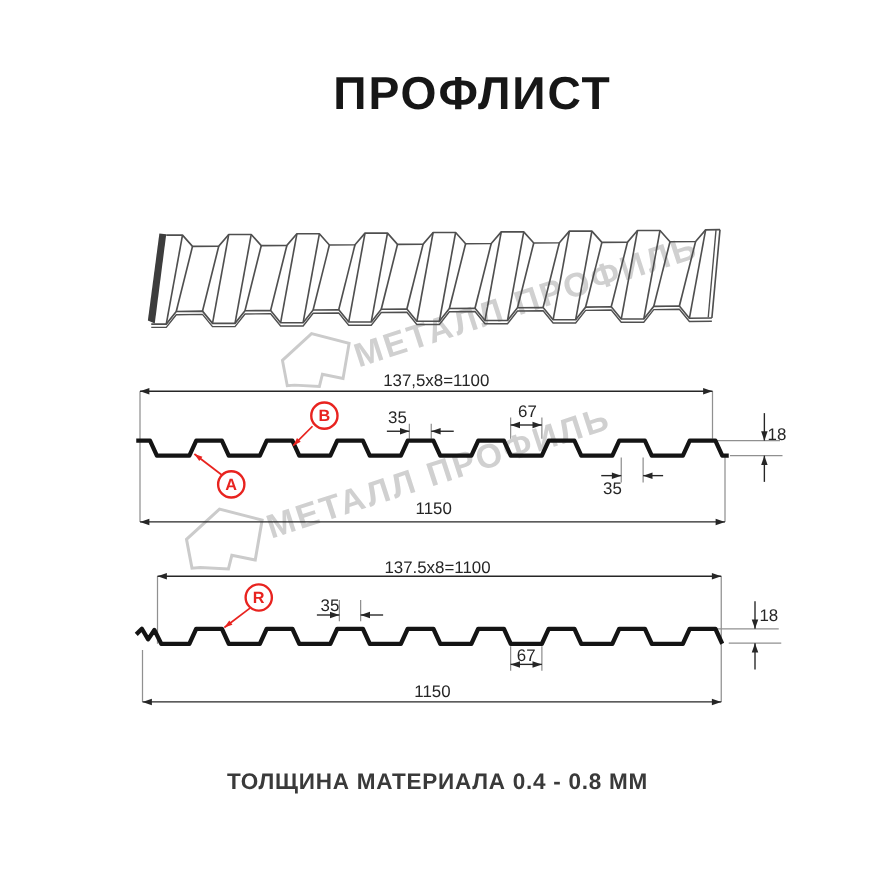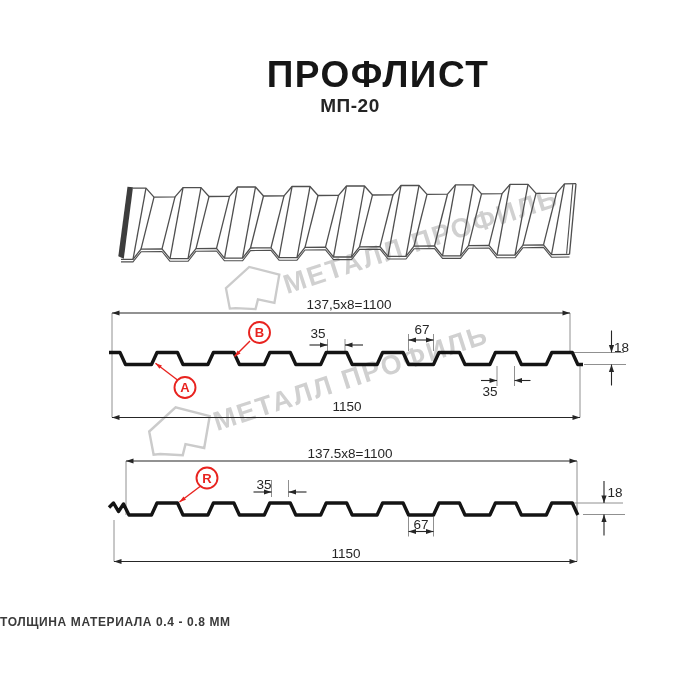--- a/index.html
+++ b/index.html
@@ -2,34 +2,33 @@
 <html><head>
 <meta charset="utf-8">
 <style>
   html,body{margin:0;padding:0;background:#fff;}
   .canvas{position:relative;width:700px;height:700px;background:#fff;overflow:hidden;
           font-family:"Liberation Sans", sans-serif;}
   .title{position:absolute;top:54px;left:0;width:700px;text-align:center;
          font-size:37px;font-weight:bold;letter-spacing:1.5px;color:#161616;margin-left:28px;}
   .subtitle{position:absolute;top:95px;left:0;width:700px;text-align:center;
          font-size:19px;font-weight:600;letter-spacing:0.5px;color:#242424;}
-  .footer-note{position:absolute;top:615px;left:0;width:700px;
-         font-size:12px;font-weight:600;letter-spacing:0.6px;color:#3a3a3a;}
+  .footer-note{position:absolute;top:615px;left:0;width:700px;text-align:center;
+         font-size:18px;font-weight:600;letter-spacing:0.6px;color:#3a3a3a;}
   svg{position:absolute;top:0;left:0;}
   .dim-text{font-family:"Liberation Sans",sans-serif;font-size:13.5px;fill:#262626;}
   .red-label{font-family:"Liberation Sans",sans-serif;font-size:13px;font-weight:bold;}
   .wm-text{font-family:"Liberation Sans",sans-serif;font-size:27px;font-weight:bold;}
 </style>
 </head>
 <body>
 
 <div class="canvas">
 
   <div class="title">ПРОФЛИСТ</div>
-  <div class="subtitle">МП-20</div>
 
   <svg id="drawing" width="700" height="700" viewBox="0 0 700 700">
 
     <g id="wm-layer">
       <path id="wm-logo-1" d="M6,46 L2,25 L26,3 L57,11 L52,40 L35,36.5 L32.5,46.5 L12,45.5 Z" transform="translate(224,264) scale(0.97)" fill="none" stroke="#cbcbcb" stroke-width="2.4"></path>
       <path id="wm-logo-2" d="M6,46 L2,25 L26,3 L57,11 L52,40 L35,36.5 L32.5,46.5 L12,45.5 Z" transform="translate(147,404) scale(1.1)" fill="none" stroke="#cbcbcb" stroke-width="2.2"></path>
       <text class="wm-text" transform="translate(287,294) rotate(-18)" fill="#d0d0d0" letter-spacing="2">МЕТАЛЛ ПРОФИЛЬ</text>
       <text class="wm-text" transform="translate(217,431) rotate(-18)" fill="#d0d0d0" letter-spacing="2">МЕТАЛЛ ПРОФИЛЬ</text>
     </g>
 

